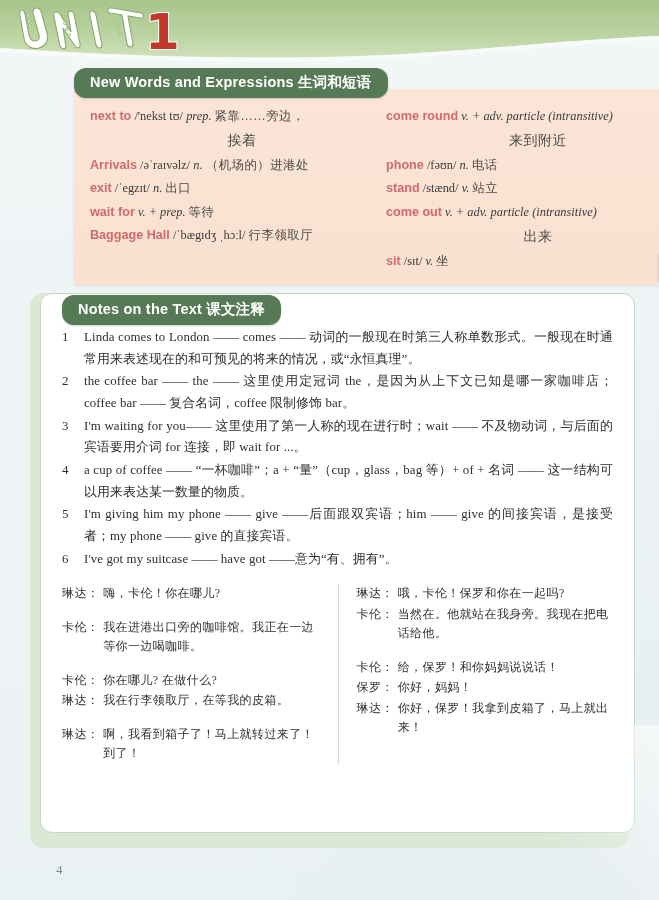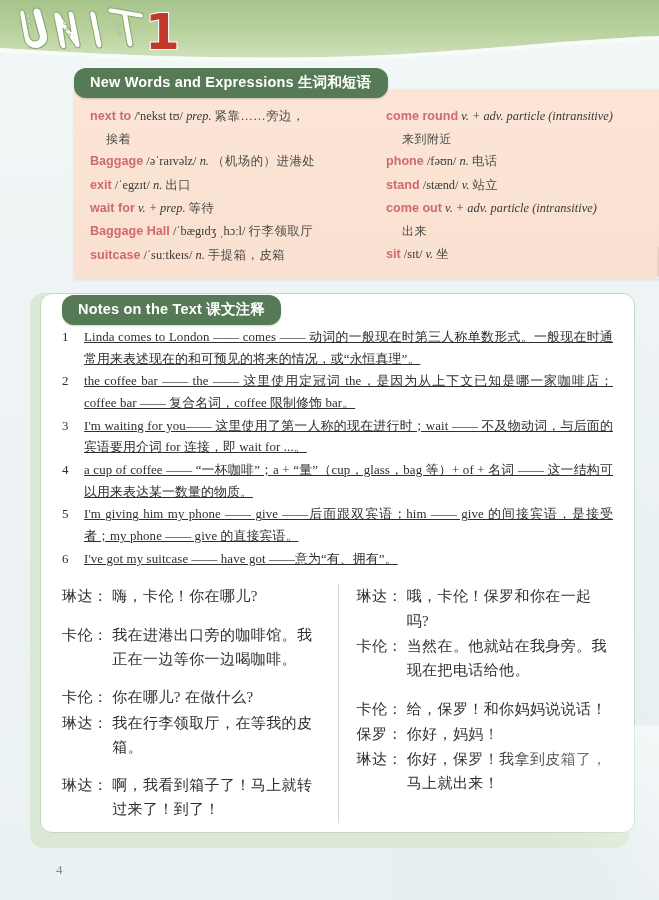--- a/index.html
+++ b/index.html
@@ -68,21 +68,21 @@
     font-family:"Liberation Sans", sans-serif;
     font-weight:bold;
     color:#cf6b6b;
     font-size:12.6px;
   }
   .ventry .ipa{font-family:"Liberation Serif", serif;color:#3b3b38;}
   .ventry .pos{font-style:italic;color:#3b3b38;}
   .ventry .cn{color:#4a4a45;letter-spacing:.5px;}
   .vcont{
     padding-left:16px;
-    font-size:12px;line-height:1.85;color:#4a4a45;letter-spacing:.5px;
+    font-size:14px;line-height:1.85;color:#4a4a45;letter-spacing:.5px;text-align:center;
   }
   
   .curl{
     position:absolute;right:0;bottom:0;width:34px;height:34px;
     overflow:hidden;
   }
   .curl:before{
     content:"";position:absolute;right:0;bottom:0;
     border-left:34px solid transparent;
     border-bottom:34px solid #eef3f2;
@@ -124,41 +124,40 @@
   }
   .note .num{
     width:22px;flex:0 0 22px;text-align:left;
     font-family:"Liberation Serif", serif;
   }
   .note .txt{
     flex:1;
     font-family:"Liberation Serif", serif;
     letter-spacing:.1px;
     text-align:justify;
-    text-decoration:underline;
   }
   
   .trans-title{
     margin-top:16px;
     font-family:"Liberation Sans", sans-serif;
     font-weight:bold;
     font-size:13.4px;
     color:#262626;
     letter-spacing:1px;
   }
   .trans-cols{
     display:flex;
     margin-top:14px;
   }
   .tcol{width:50%;box-sizing:border-box;}
   .tcol.left{padding-right:16px;}
   .tcol.right{padding-left:18px;border-left:1px solid #cfd8d4;}
   .dlg{
     display:flex;
-    font-size:15px;
+    font-size:12px;
     line-height:1.62;
     color:#2f2f2f;
     letter-spacing:.4px;
     margin-bottom:1px;
   }
   .dlg .spk{
     flex:0 0 auto;white-space:nowrap;
     font-family:"Liberation Serif", serif;
   }
   .dlg .line{flex:1;padding-left:4px;}
@@ -238,21 +237,21 @@
 
           <div class="ventry">
             <span class="hw">next to</span>
             <span class="ipa">/'nekst tʊ/</span>
             <span class="pos">prep.</span>
             <span class="cn">紧靠……旁边，</span>
           </div>
           <div class="vcont">挨着</div>
 
           <div class="ventry">
-            <span class="hw">Baggage</span>
+            <span class="hw">Arrivals</span>
             <span class="ipa">/əˈraɪvəlz/</span>
             <span class="pos">n.</span>
             <span class="cn">（机场的）进港处</span>
           </div>
 
           <div class="ventry">
             <span class="hw">exit</span>
             <span class="ipa">/ˈegzɪt/</span>
             <span class="pos">n.</span>
             <span class="cn">出口</span>
@@ -263,26 +262,20 @@
             <span class="pos">v. + prep.</span>
             <span class="cn">等待</span>
           </div>
 
           <div class="ventry">
             <span class="hw">Baggage Hall</span>
             <span class="ipa">/ˈbægɪdʒ ˌhɔːl/</span>
             <span class="cn">行李领取厅</span>
           </div>
 
-          <div class="ventry">
-            <span class="hw">suitcase</span>
-            <span class="ipa">/ˈsuːtkeɪs/</span>
-            <span class="pos">n.</span>
-            <span class="cn">手提箱，皮箱</span>
-          </div>
         </div>
 
         <div class="vcol">
 
           <div class="ventry">
             <span class="hw">come round</span>
             <span class="pos">v. + adv. particle (intransitive)</span>
           </div>
           <div class="vcont">来到附近</div>
 

